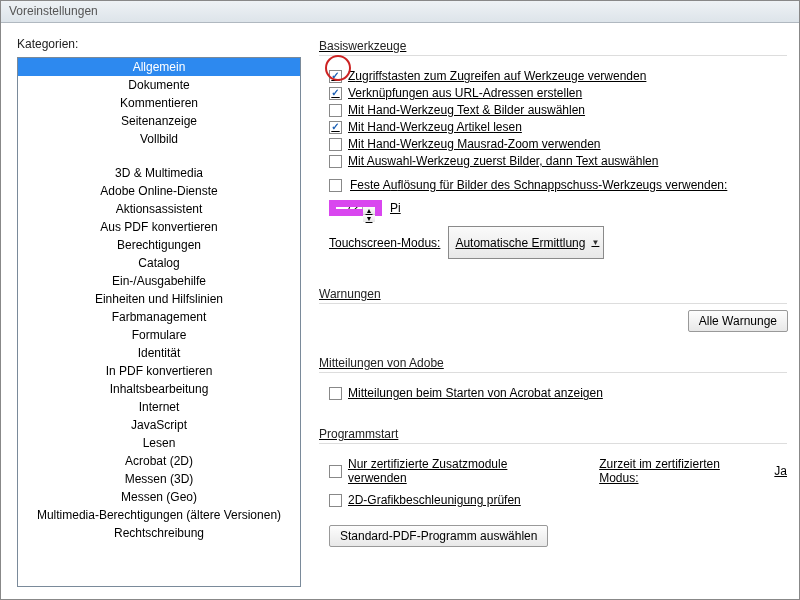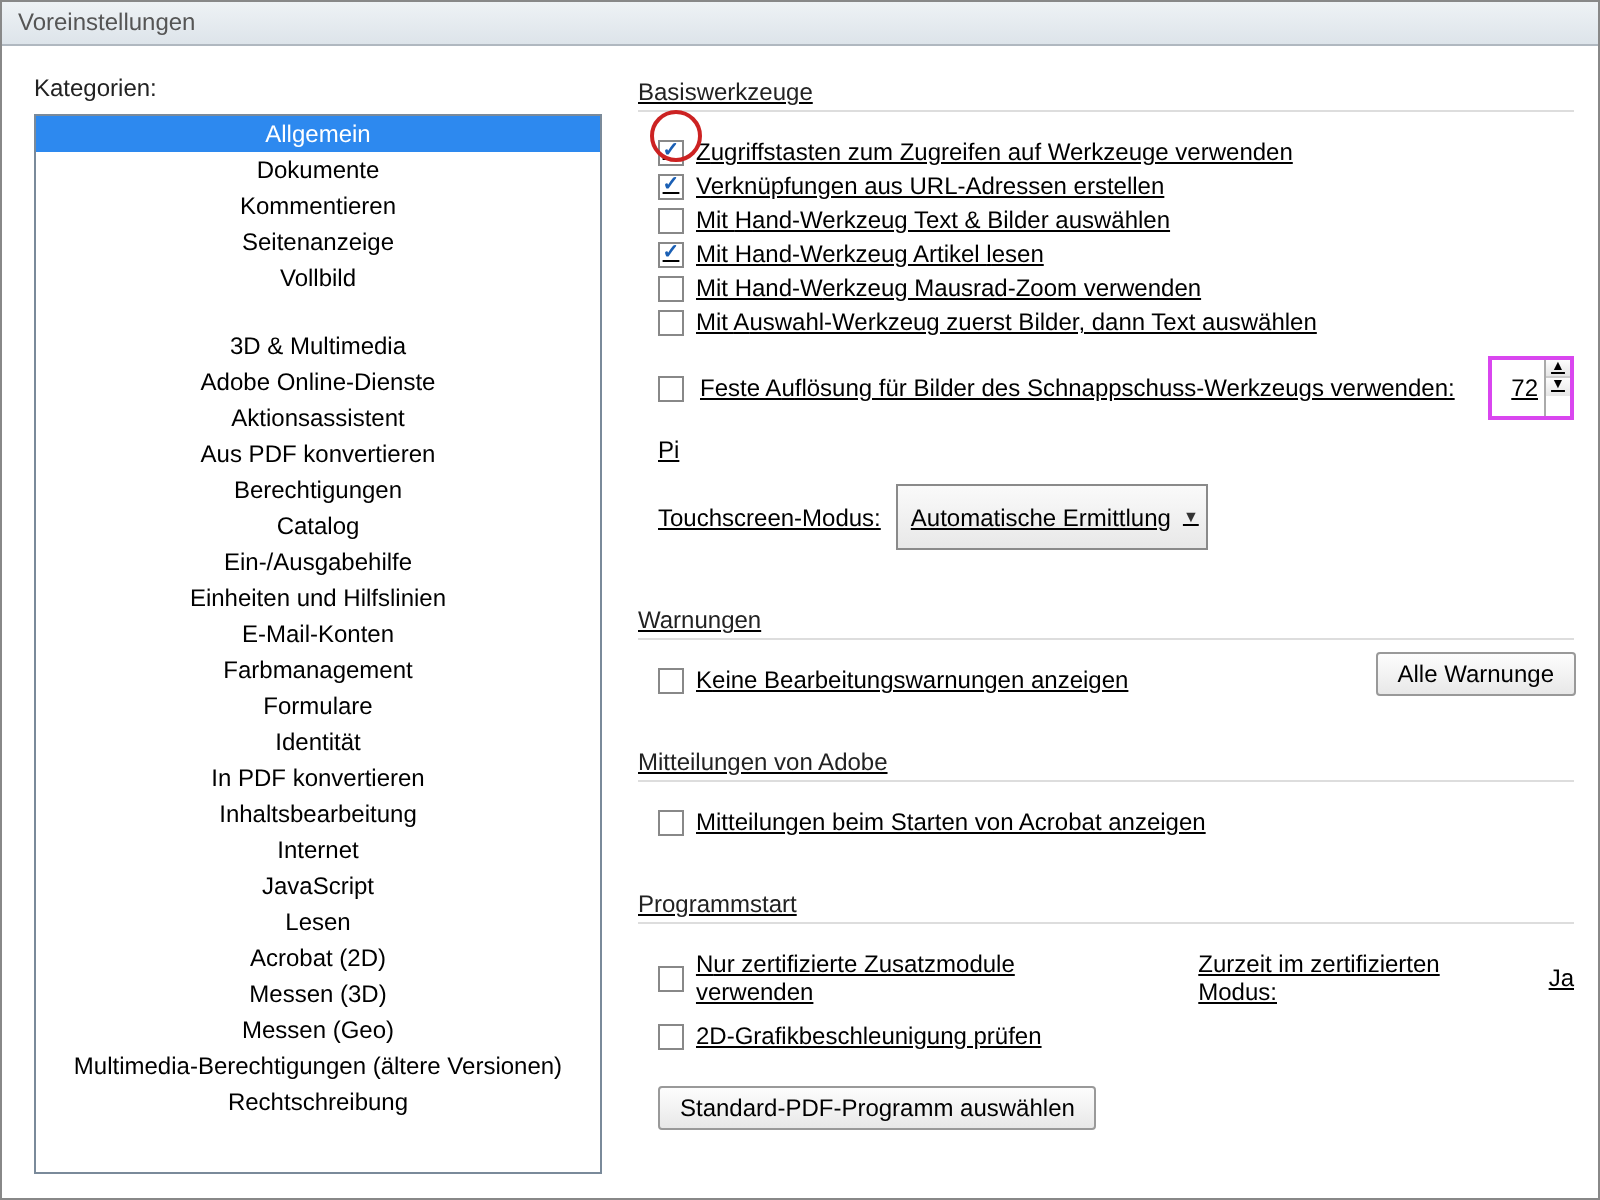--- a/index.html
+++ b/index.html
@@ -15,21 +15,21 @@
   .right { flex: 1; position: relative; text-decoration: underline; }
   .group { margin-bottom: 14px; }
   .group-title { color: #222; margin-bottom: 6px; padding: 2px 0; border-bottom: 1px solid #ddd; }
   .group-body { padding: 4px 0 8px 10px; border-top: none; }
   .chk-row { display: flex; align-items: center; gap: 6px; margin: 3px 0; }
   .chk { width: 13px; height: 13px; border: 1px solid #888; background: #fff; display: inline-flex; align-items: center; justify-content: center; font-size: 10px; color: #1a5fb4; line-height: 1; }
   .chk.checked::before { content: "✓"; font-weight: bold; }
   .chk-label { color: #000; }
   .chk-label u { text-decoration: underline; }
   .row-inline { display: flex; align-items: center; gap: 8px; margin: 10px 0 4px 0; flex-wrap: wrap; }
-  .spinner { display: inline-flex; align-items: stretch; border: 2px solid #d946ef; height: 32px; }
+  .spinner { display: inline-flex; align-items: stretch; border: 7px solid #d946ef; height: 16px; }
   .spinner input { width: 26px; border: none; text-align: right; padding: 0 3px; font-size: 12px; background: #fff; }
   .spinner .btns { display: flex; flex-direction: column; border-left: 1px solid #aaa; }
   .spinner .bt { width: 12px; height: 9px; font-size: 7px; line-height: 7px; text-align: center; background: linear-gradient(#fdfdfd,#e6e6e6); border-bottom: 1px solid #ccc; cursor: default; }
   .spinner .bt:last-child { border-bottom: none; }
   .dropdown { display: inline-flex; align-items: center; border: 1px solid #8a8a8a; height: 33px; background: linear-gradient(#fafafa,#e8e8e8); padding: 0 4px 0 6px; gap: 6px; }
   .dropdown .dd-arrow { font-size: 8px; color: #333; }
   .btn { display: inline-block; border: 1px solid #999; background: linear-gradient(#fdfdfd,#e8e8e8); padding: 3px 10px; border-radius: 2px; cursor: default; }
   .circle-highlight { position: absolute; width: 26px; height: 26px; border: 2px solid #c22; border-radius: 50%; left: 6px; top: 18px; pointer-events: none; }
   .right-edge-btn { position: absolute; right: -1px; }
   .status-text { color: #000; margin-left: 24px; }
@@ -52,21 +52,20 @@
         <div class="listitem">Vollbild</div>
         <div class="listitem spacer"></div>
         <div class="listitem">3D &amp; Multimedia</div>
         <div class="listitem">Adobe Online-Dienste</div>
         <div class="listitem">Aktionsassistent</div>
         <div class="listitem">Aus PDF konvertieren</div>
         <div class="listitem">Berechtigungen</div>
         <div class="listitem">Catalog</div>
         <div class="listitem">Ein-/Ausgabehilfe</div>
         <div class="listitem">Einheiten und Hilfslinien</div>
-        <div class="listitem">E-Mail-Konten</div>
         <div class="listitem">Farbmanagement</div>
         <div class="listitem">Formulare</div>
         <div class="listitem">Identität</div>
         <div class="listitem">In PDF konvertieren</div>
         <div class="listitem">Inhaltsbearbeitung</div>
         <div class="listitem">Internet</div>
         <div class="listitem">JavaScript</div>
         <div class="listitem">Lesen</div>
         <div class="listitem">Acrobat (2D)</div>
         <div class="listitem">Messen (3D)</div>
@@ -127,24 +126,20 @@
             <span>Automatische Ermittlung</span>
             <span class="dd-arrow">▼</span>
           </span>
         </div>
       </div>
     </div>
 
     <div class="group">
       <div class="group-title">Warnungen</div>
       <div class="group-body" style="position:relative; min-height:30px;">
-        <div class="chk-row">
-            <span class="chk"></span>
-            <span class="chk-label"><u>K</u><span>eine Bearbeitungswarnungen anzeigen</span></span>
-          </div>
         <span class="btn right-edge-btn" style="top:0;">Alle Warnunge</span>
       </div>
     </div>
 
     <div class="group">
       <div class="group-title">Mitteilungen von Adobe</div>
       <div class="group-body">
         <div class="chk-row">
             <span class="chk"></span>
             <span class="chk-label">Mitteilungen beim Starten von Acrobat anzeigen</span>

